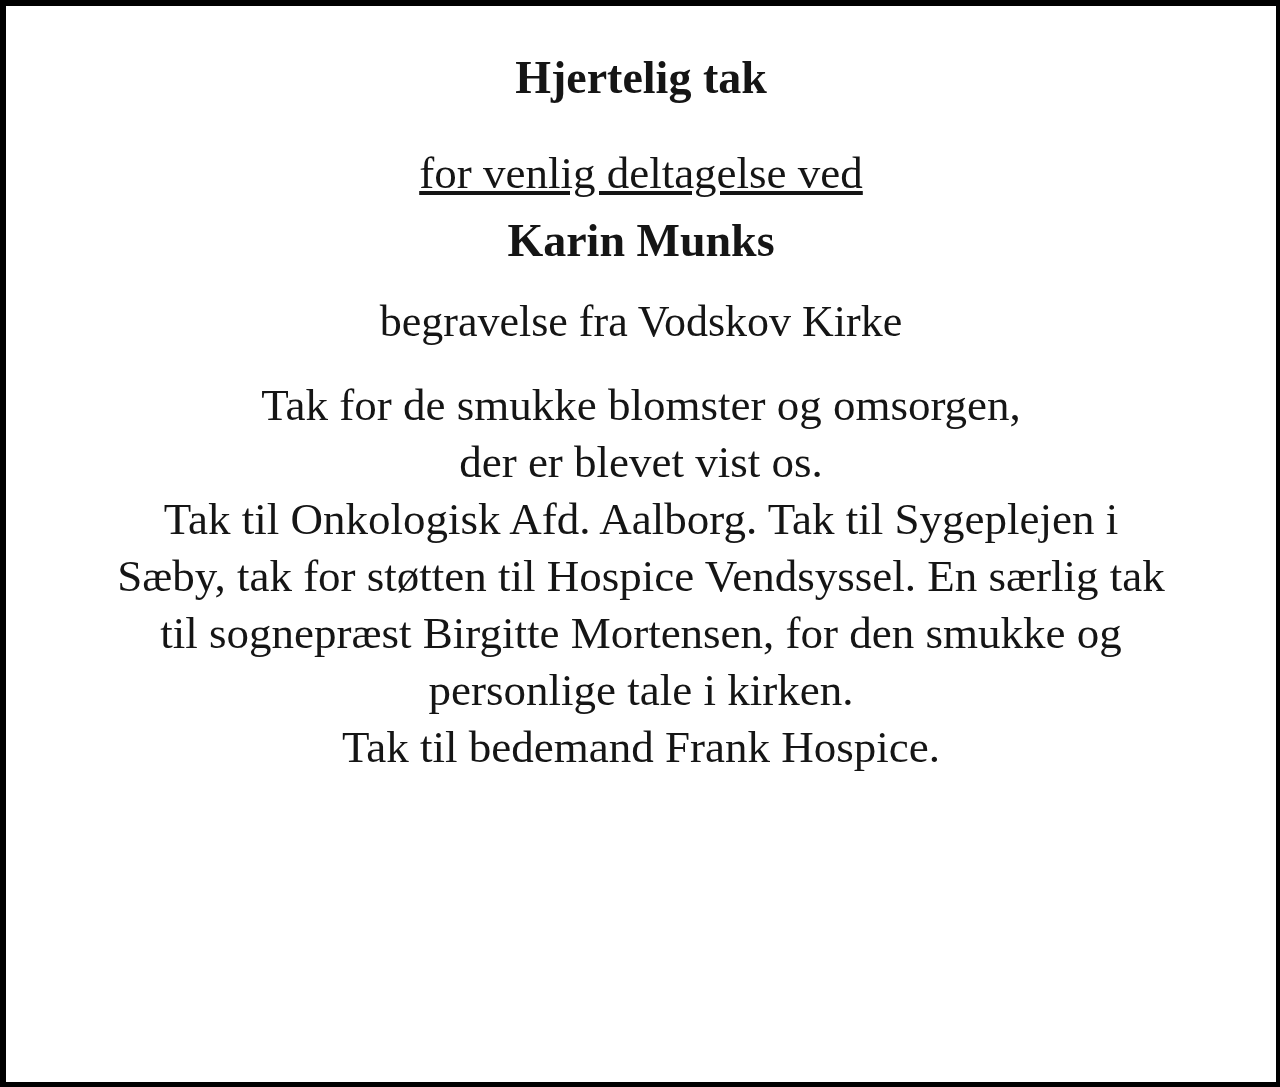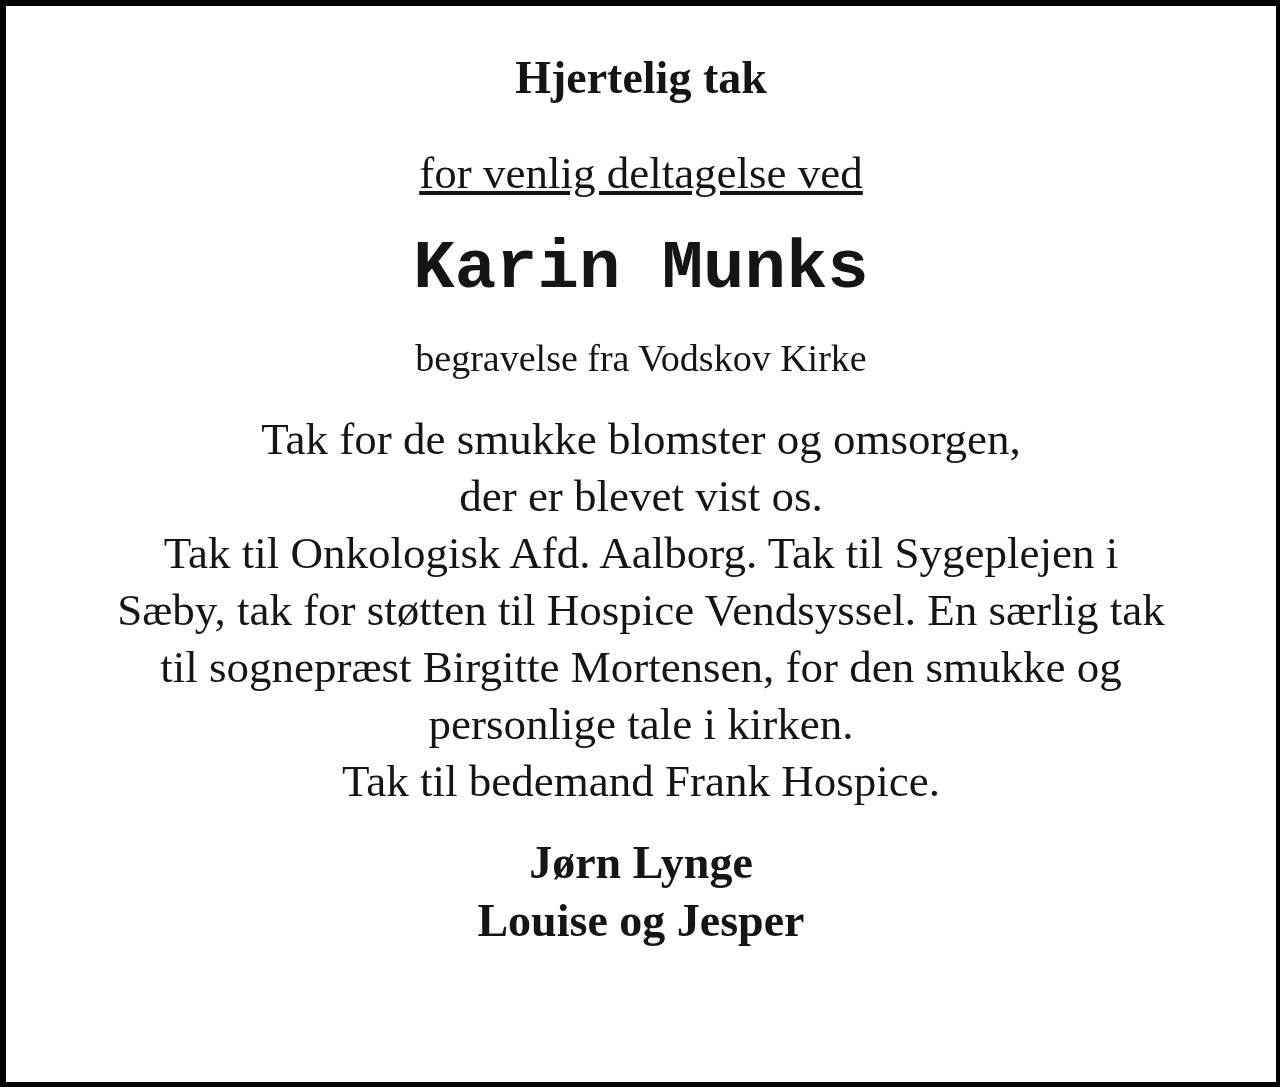--- a/index.html
+++ b/index.html
@@ -41,30 +41,29 @@
 
   .notice-intro {
     margin-top: 40px;
     font-size: 45px;
     font-weight: normal;
     line-height: 1.25;
     text-decoration: underline;
   }
 
   .notice-name {
-    margin-top: 29px;
-    font-size: 69px;
+    margin-top: 14px;
+    font-size: 46px;
     font-weight: bold;
     line-height: 1.15;
-    font-family: Liberation Mono, monospace;
   }
 
   .notice-ceremony {
     margin-top: 26px;
-    font-size: 38px;
+    font-size: 44px;
     font-weight: normal;
     line-height: 1.25;
     text-align: center;
   }
 
   .notice-body {
     margin-top: 28px;
     font-size: 45px;
     font-weight: normal;
     line-height: 57px;
@@ -102,17 +101,15 @@
 
     <div class="notice-body">Tak for de smukke blomster og omsorgen,
 der er blevet vist os.
 Tak til Onkologisk Afd. Aalborg. Tak til Sygeplejen i
 Sæby, tak for støtten til Hospice Vendsyssel. En særlig tak
 til sognepræst Birgitte Mortensen, for den smukke og
 personlige tale i kirken.
 Tak til bedemand Frank Hospice.</div>
 
 
-    <div class="notice-signatures">Jørn Lynge
-Louise og Jesper</div>
 
   </div>
 </div>
 
 </body></html>

